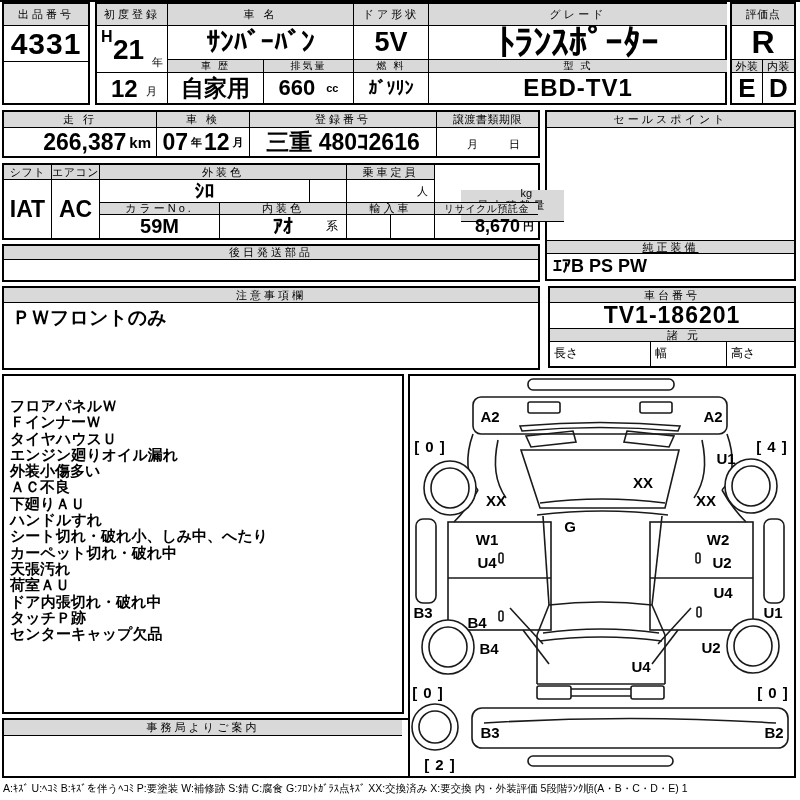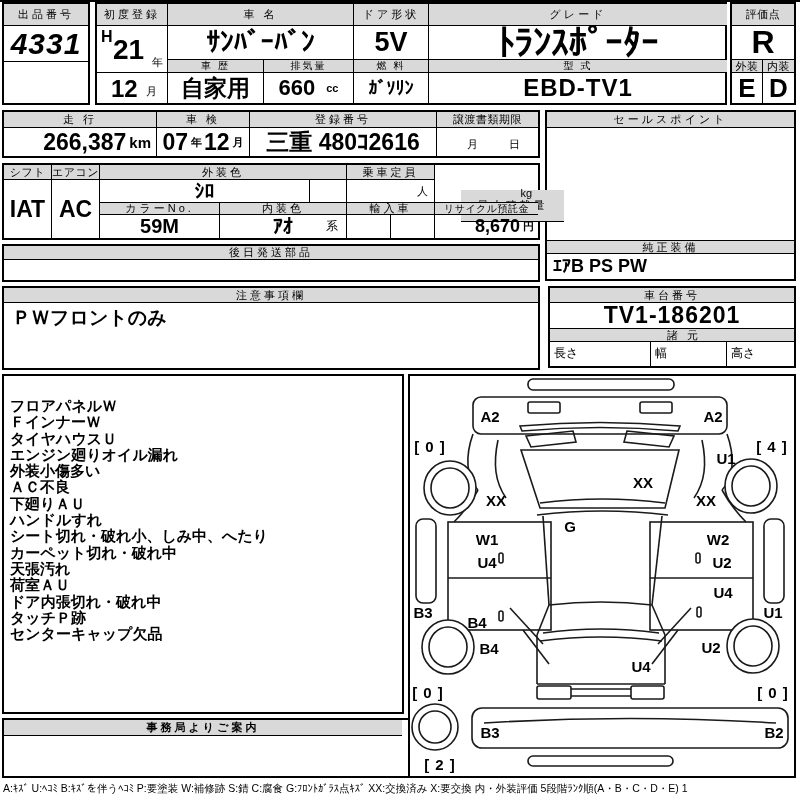--- a/index.html
+++ b/index.html
@@ -26,21 +26,21 @@
   svg .wh{fill:#fff;stroke:#1a1a1a;stroke-width:1.6;}
 </style>
 </head>
 <body>
 
 <div class="sheet">
   <div class="topline"></div>
 
   <div class="box" style="left:2px;top:2px;width:88px;height:103px;">
     <div class="cell hdr bB" style="left:0;top:0;width:84px;height:22px;">出品番号</div>
-    <div class="cell val bB" style="left:0;top:22px;width:84px;height:36px;font-size:30px;letter-spacing:1px;font-style:italic;">4331</div>
+    <div class="cell val bB" style="left:0;top:22px;width:84px;height:36px;font-size:30px;letter-spacing:1px;">4331</div>
     <div class="cell" style="left:0;top:58px;width:84px;height:41px;"></div>
   </div>
 
   <div class="box" style="left:95px;top:2px;width:632px;height:103px;">
     <div class="cell hdr bR bB" style="left:0;top:0;width:71px;height:22px;">初度登録</div>
     <div class="cell bR bB" style="left:0;top:22px;width:71px;height:47px;">
       <span style="position:absolute;left:4px;top:2px;font-weight:bold;font-size:16px;">H</span>
       <span style="position:absolute;left:16px;top:8px;font-weight:bold;font-size:28px;">21</span>
       <span style="position:absolute;right:4px;bottom:2px;font-size:11px;">年</span>
     </div>
@@ -94,21 +94,21 @@
     <div class="cell hdr tight bB" style="left:433px;top:0;width:101px;height:16px;">譲渡書類期限</div>
     <div class="cell" style="left:433px;top:16px;width:101px;height:28px;">
       <span style="position:absolute;left:30px;bottom:4px;font-size:11px;">月</span>
       <span style="position:absolute;right:18px;bottom:4px;font-size:11px;">日</span>
     </div>
   </div>
 
   <div class="box" style="left:545px;top:110px;width:251px;height:171px;">
     <div class="cell hdr bB" style="left:0;top:0;width:247px;height:16px;">セールスポイント</div>
     <div class="cell" style="left:0;top:16px;width:247px;height:112px;"></div>
-    <div class="cell hdr bT bB" style="left:0;top:128px;width:247px;height:14px;">純正装備</div>
+    <div class="cell hdr bT bB" style="left:0;top:128px;width:247px;height:14px;text-decoration:underline;">純正装備</div>
     <div class="cell val left" style="left:0;top:142px;width:247px;height:25px;font-size:18px;padding-left:6px;">ｴｱB PS PW</div>
   </div>
 
   <div class="box" style="left:2px;top:163px;width:538px;height:77px;">
     <div class="cell hdr tight bR bB" style="left:0;top:0;width:48px;height:15px;">シフト</div>
     <div class="cell val bR" style="left:0;top:15px;width:48px;height:58px;font-size:23px;">IAT</div>
     <div class="cell hdr tight bR bB" style="left:48px;top:0;width:48px;height:15px;">エアコン</div>
     <div class="cell val bR" style="left:48px;top:15px;width:48px;height:58px;font-size:23px;">AC</div>
     <div class="cell hdr bR bB" style="left:96px;top:0;width:247px;height:15px;">外装色</div>
     <div class="cell val bR bB" style="left:96px;top:15px;width:210px;height:23px;font-size:20px;">ｼﾛ</div>
@@ -176,21 +176,21 @@
         <div class="note-line">シート切れ・破れ小、しみ中、へたり</div>
         <div class="note-line">カーペット切れ・破れ中</div>
         <div class="note-line">天張汚れ</div>
         <div class="note-line">荷室ＡＵ</div>
         <div class="note-line">ドア内張切れ・破れ中</div>
         <div class="note-line">タッチＰ跡</div>
         <div class="note-line">センターキャップ欠品</div>
       </div>
   </div>
 
-  <div class="box" style="left:2px;top:718px;width:436px;height:60px;font-weight:bold;">
+  <div class="box" style="left:2px;top:718px;width:436px;height:60px;">
     <div class="cell hdr bB" style="left:0;top:0;width:398px;height:16px;">事務局よりご案内</div>
     <div class="cell" style="left:0;top:16px;width:398px;height:40px;"></div>
   </div>
 
   <div class="box" style="left:408px;top:374px;width:388px;height:404px;">
     <svg width="384" height="400" viewBox="0 0 384 400">
 
       <rect class="ln" x="118" y="3" width="146" height="11" rx="5"></rect>
       <rect class="ln" x="63" y="21" width="254" height="37" rx="8"></rect>
       <rect class="ln" x="118" y="26" width="32" height="11" rx="2"></rect>

